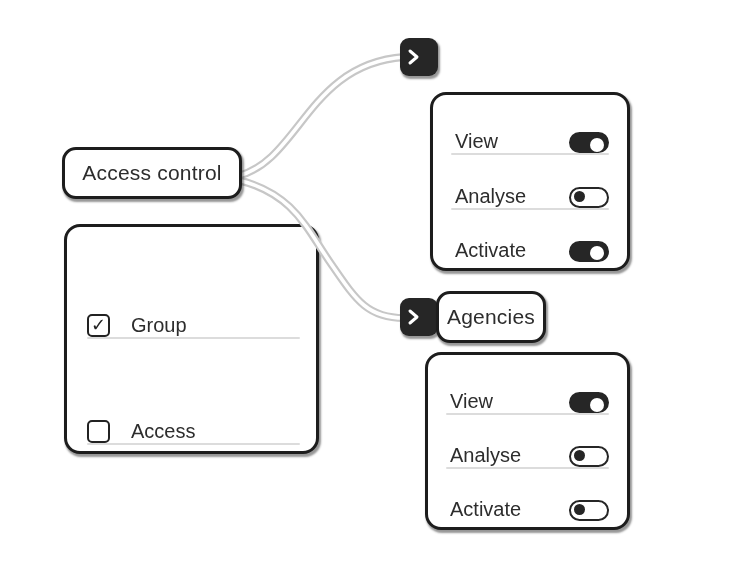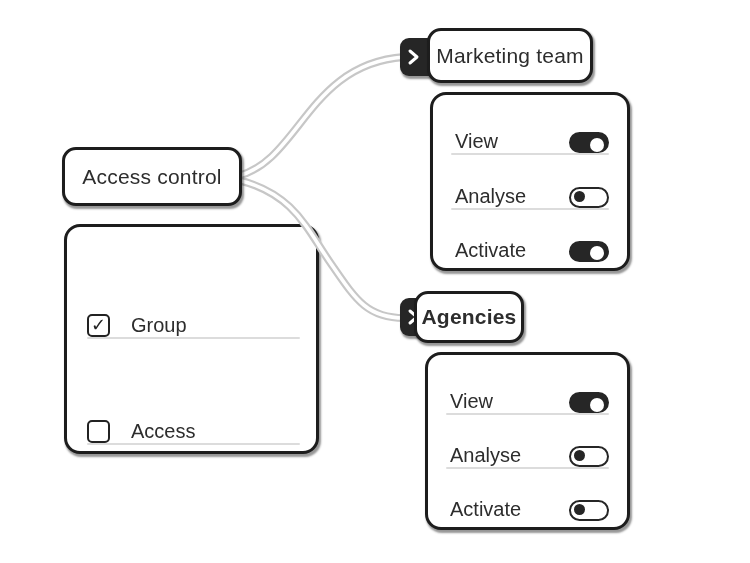--- a/index.html
+++ b/index.html
@@ -56,21 +56,21 @@
 
 <div id="stage">
 
   <svg id="connectors" width="750" height="563" viewBox="0 0 750 563">
     <path class="tube-outer" d="M238,176 C300,160 308,64 404,57"></path>
     <path class="tube-outer" d="M238,180 C296,194 308,232 334,268 C356,300 368,318 404,318"></path>
     <path class="tube-inner" d="M238,176 C300,160 308,64 404,57"></path>
     <path class="tube-inner" d="M238,180 C296,194 308,232 334,268 C356,300 368,318 404,318"></path>
   </svg>
 
-  <div class="node" style="left:62px;top:147px;width:180px;height:59px;z-index:3;">
+  <div class="node" style="left:62px;top:147px;width:180px;height:52px;z-index:3;">
     <span class="node-label">Access control</span>
   </div>
 
   <div class="panel" id="options-panel" style="left:64px;top:224px;width:255px;height:230px;">
     <div class="row">
       <span class="checkbox checked">
         <span class="check">✓</span>
       </span>
       <span class="row-label">Group</span>
     </div>
@@ -81,23 +81,20 @@
       </span>
       <span class="row-label">Access</span>
     </div>
     <div class="divider"></div>
   </div>
 
   <div class="tab" style="left:400px;top:38px;">
     <svg width="13" height="18" viewBox="0 0 13 18">
       <polyline points="3,3 10,9 3,15" fill="none" stroke="#ffffff" stroke-width="3" stroke-linecap="round" stroke-linejoin="round"></polyline>
     </svg>
-  </div>
-  <div class="node" style="left:427px;top:28px;width:166px;height:55px;border-width:3.5px;">
-    <span class="node-label">Marketing team</span>
   </div>
 
   <div class="panel perm" style="left:430px;top:92px;width:200px;height:179px;">
     <div class="row">
       <span class="row-label">View</span>
       <span class="toggle on">
           <span class="knob"></span>
         </span>
     </div>
     <div class="divider" style="margin:0 18px;"></div>
@@ -114,21 +111,21 @@
           <span class="knob"></span>
         </span>
     </div>
   </div>
 
   <div class="tab" style="left:400px;top:298px;">
     <svg width="13" height="18" viewBox="0 0 13 18">
       <polyline points="3,3 10,9 3,15" fill="none" stroke="#ffffff" stroke-width="3" stroke-linecap="round" stroke-linejoin="round"></polyline>
     </svg>
   </div>
-  <div class="node" style="left:414px;top:291px;width:110px;height:52px;border-width:3.5px;font-weight:bold;">
+  <div class="node" style="left:436px;top:291px;width:110px;height:52px;border-width:3.5px;">
     <span class="node-label">Agencies</span>
   </div>
 
   <div class="panel perm" style="left:425px;top:352px;width:205px;height:178px;">
     <div class="row">
       <span class="row-label">View</span>
       <span class="toggle on">
           <span class="knob"></span>
         </span>
     </div>

